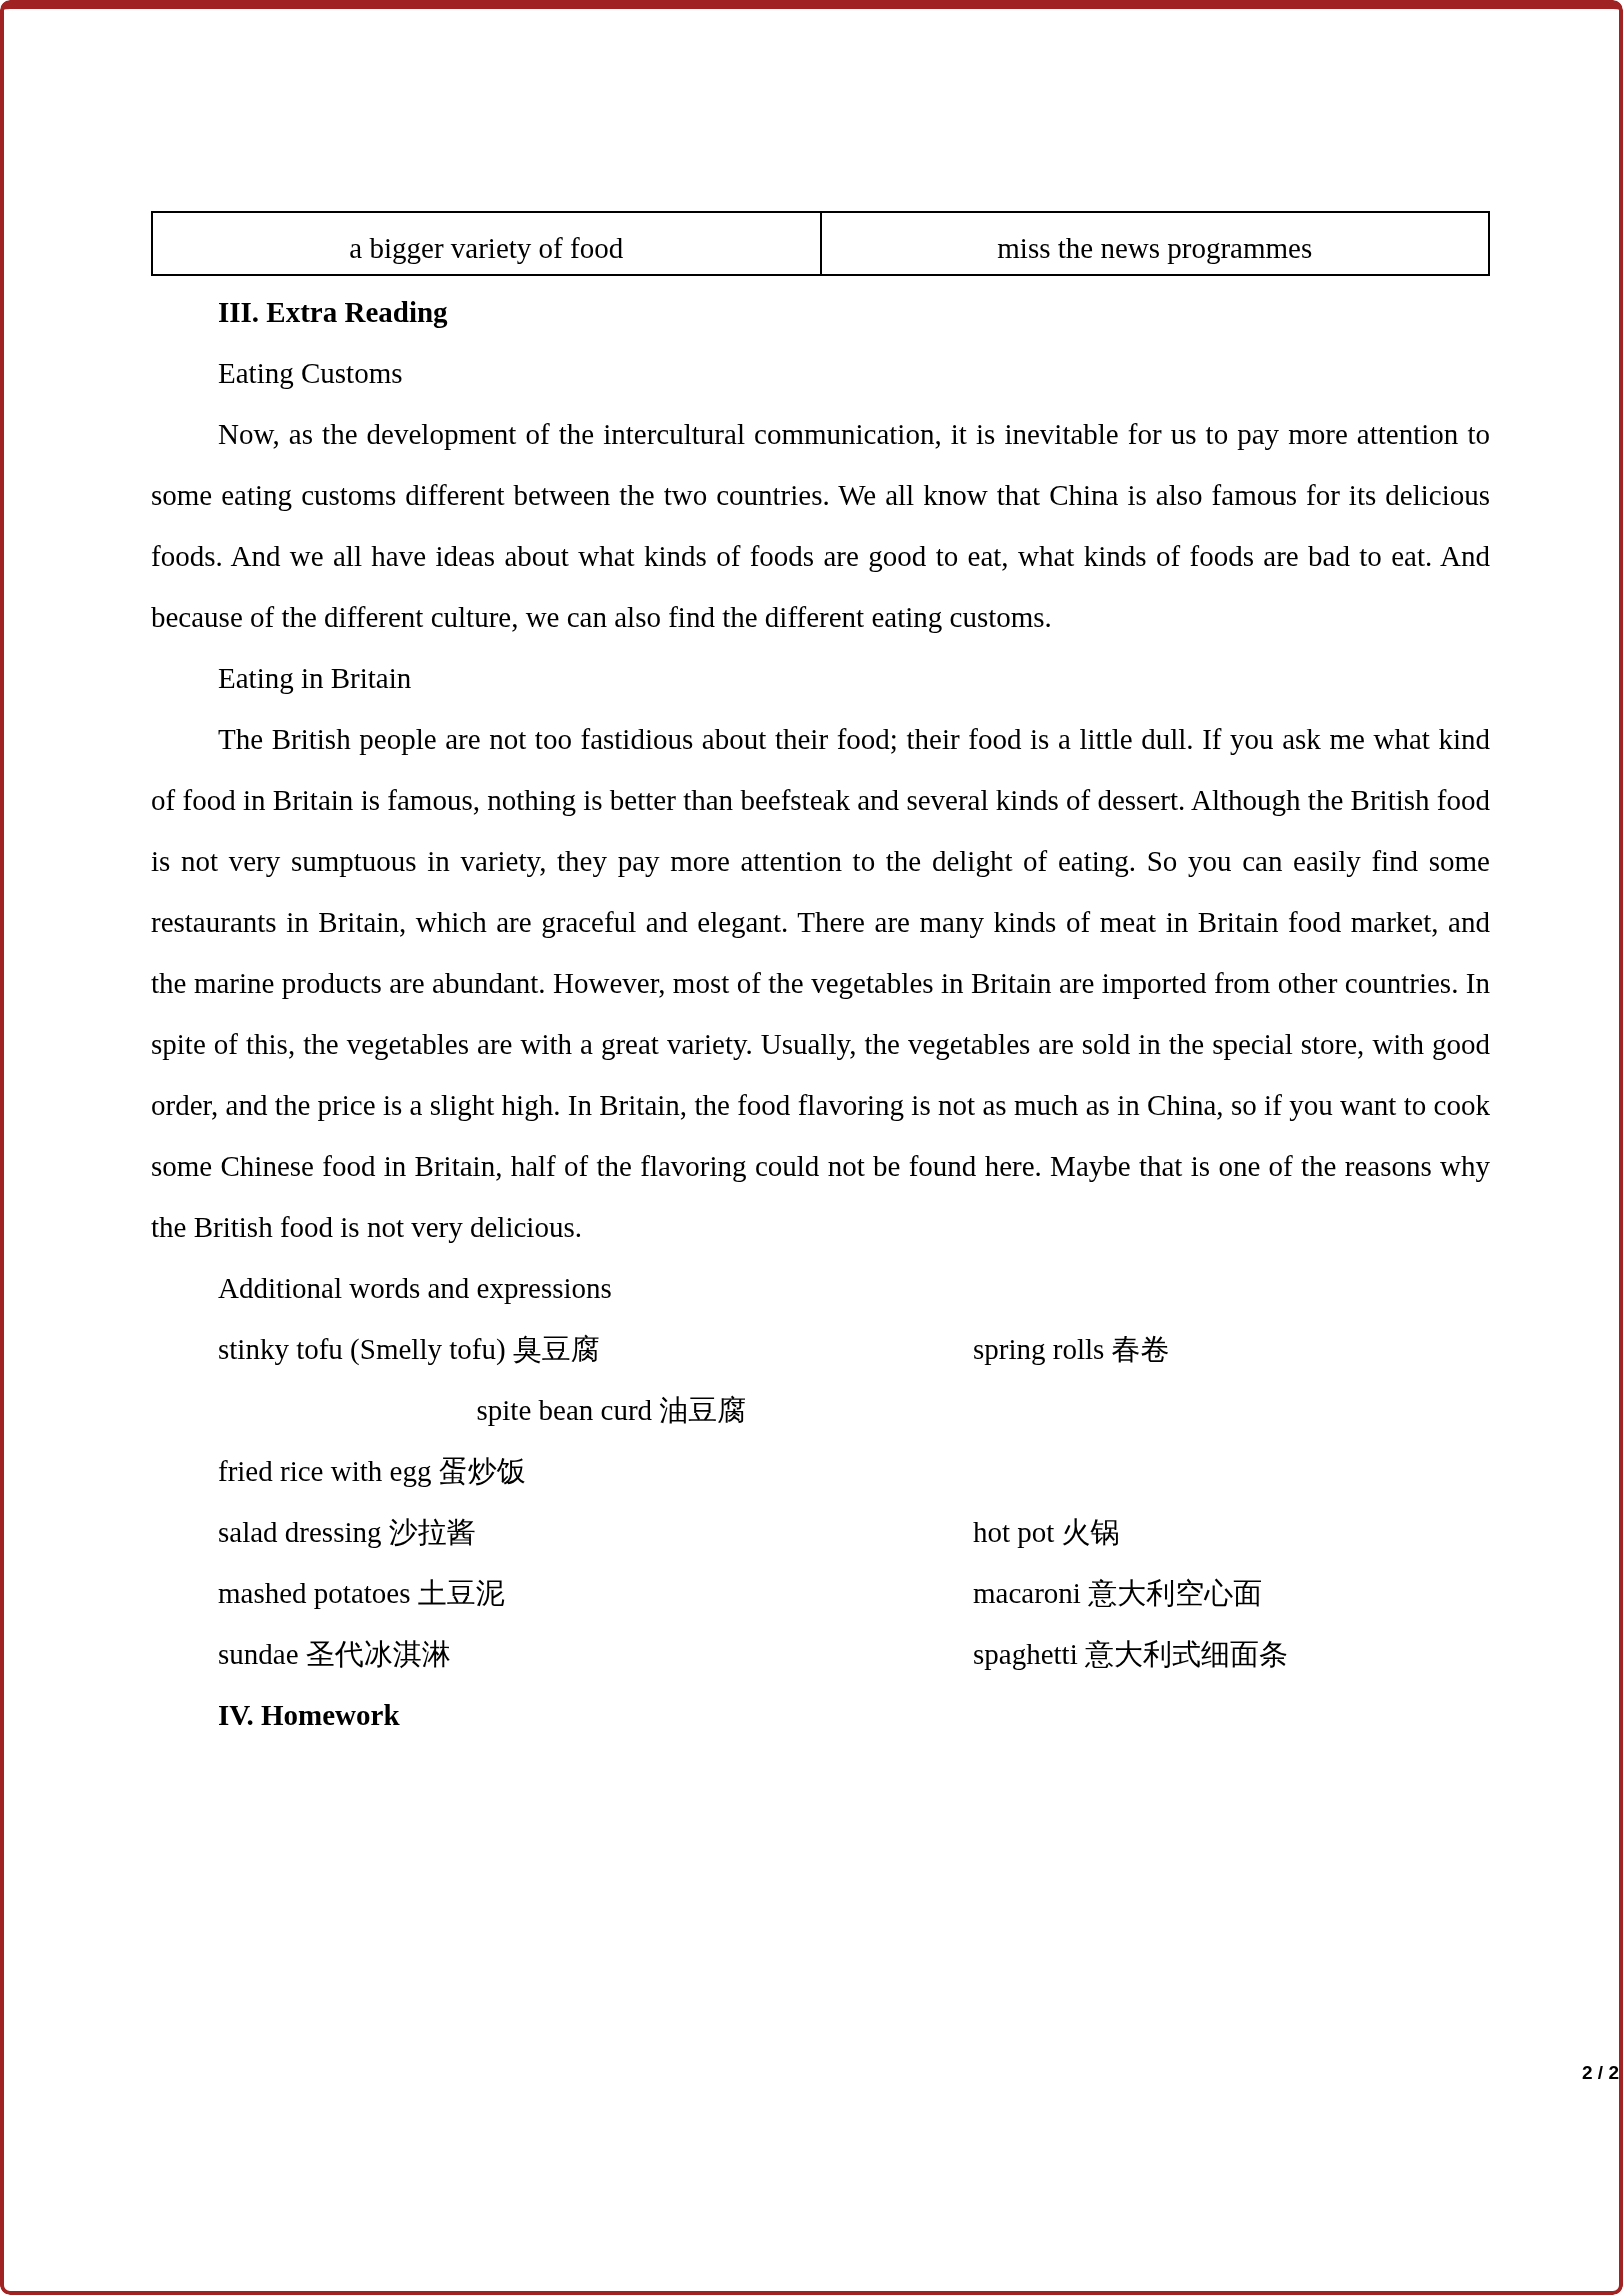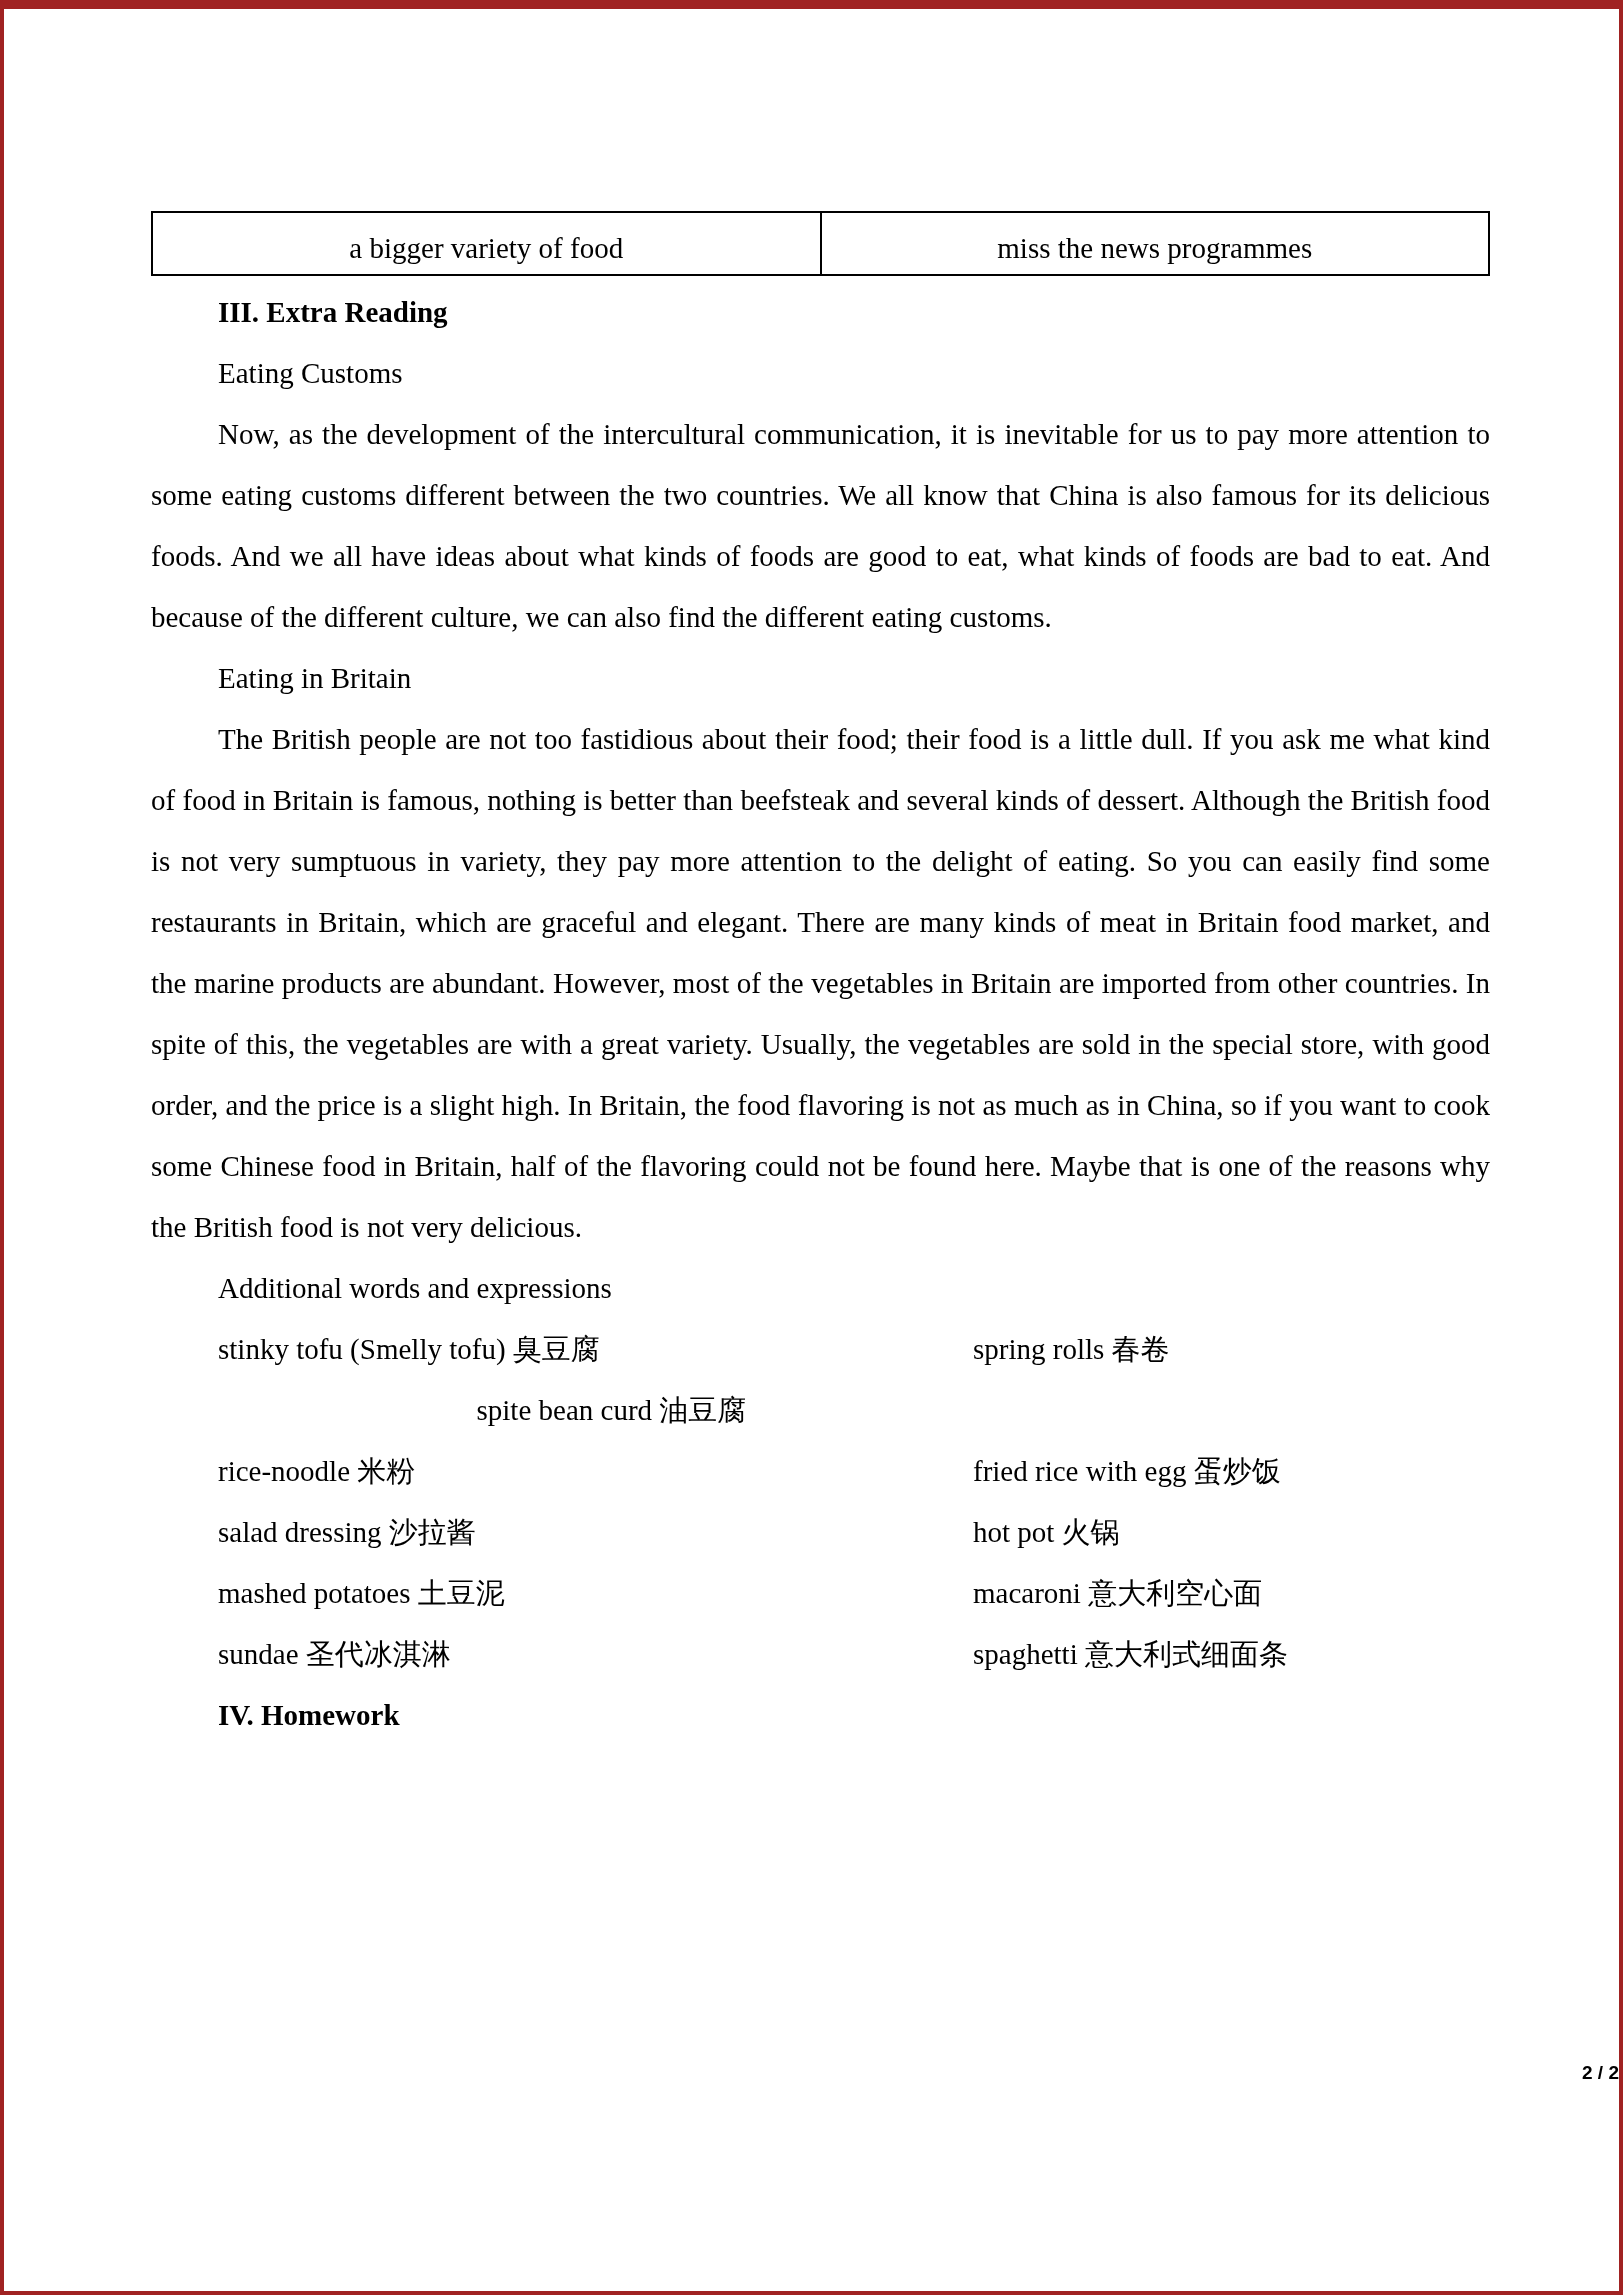--- a/index.html
+++ b/index.html
@@ -1,15 +1,15 @@
 <!DOCTYPE html>
 <html style="font-size:11px"><head>
 <meta charset="utf-8">
 <style>
-  * { margin: 0; padding: 0; box-sizing: border-box; }
+  * { margin: 0; padding: 0; box-sizing: border-box; border-radius: 10px; }
   html, body {
     background: #ffffff;
     font-family: "Liberation Serif", "DejaVu Serif", serif;
     color: #000000;
   }
   .page {
     position: relative;
     width: 1623px;
     height: 2295px;
     background: #ffffff;
@@ -98,21 +98,20 @@
 
     <div>
       <div class="word-row">
         <span class="word-left">stinky tofu (Smelly tofu)  臭豆腐</span>
         <span class="word-right">spring rolls  春卷</span>
       </div>
       <div class="word-row">
         <span class="word-left">spite bean curd 油豆腐</span>
       </div>
       <div class="word-row">
-        <span class="word-left">rice-noodle  米粉</span>
         <span class="word-right">fried rice with egg  蛋炒饭</span>
       </div>
       <div class="word-row">
         <span class="word-left">salad dressing 沙拉酱</span>
         <span class="word-right">hot pot 火锅</span>
       </div>
       <div class="word-row">
         <span class="word-left">mashed potatoes 土豆泥</span>
         <span class="word-right">macaroni  意大利空心面</span>
       </div>

